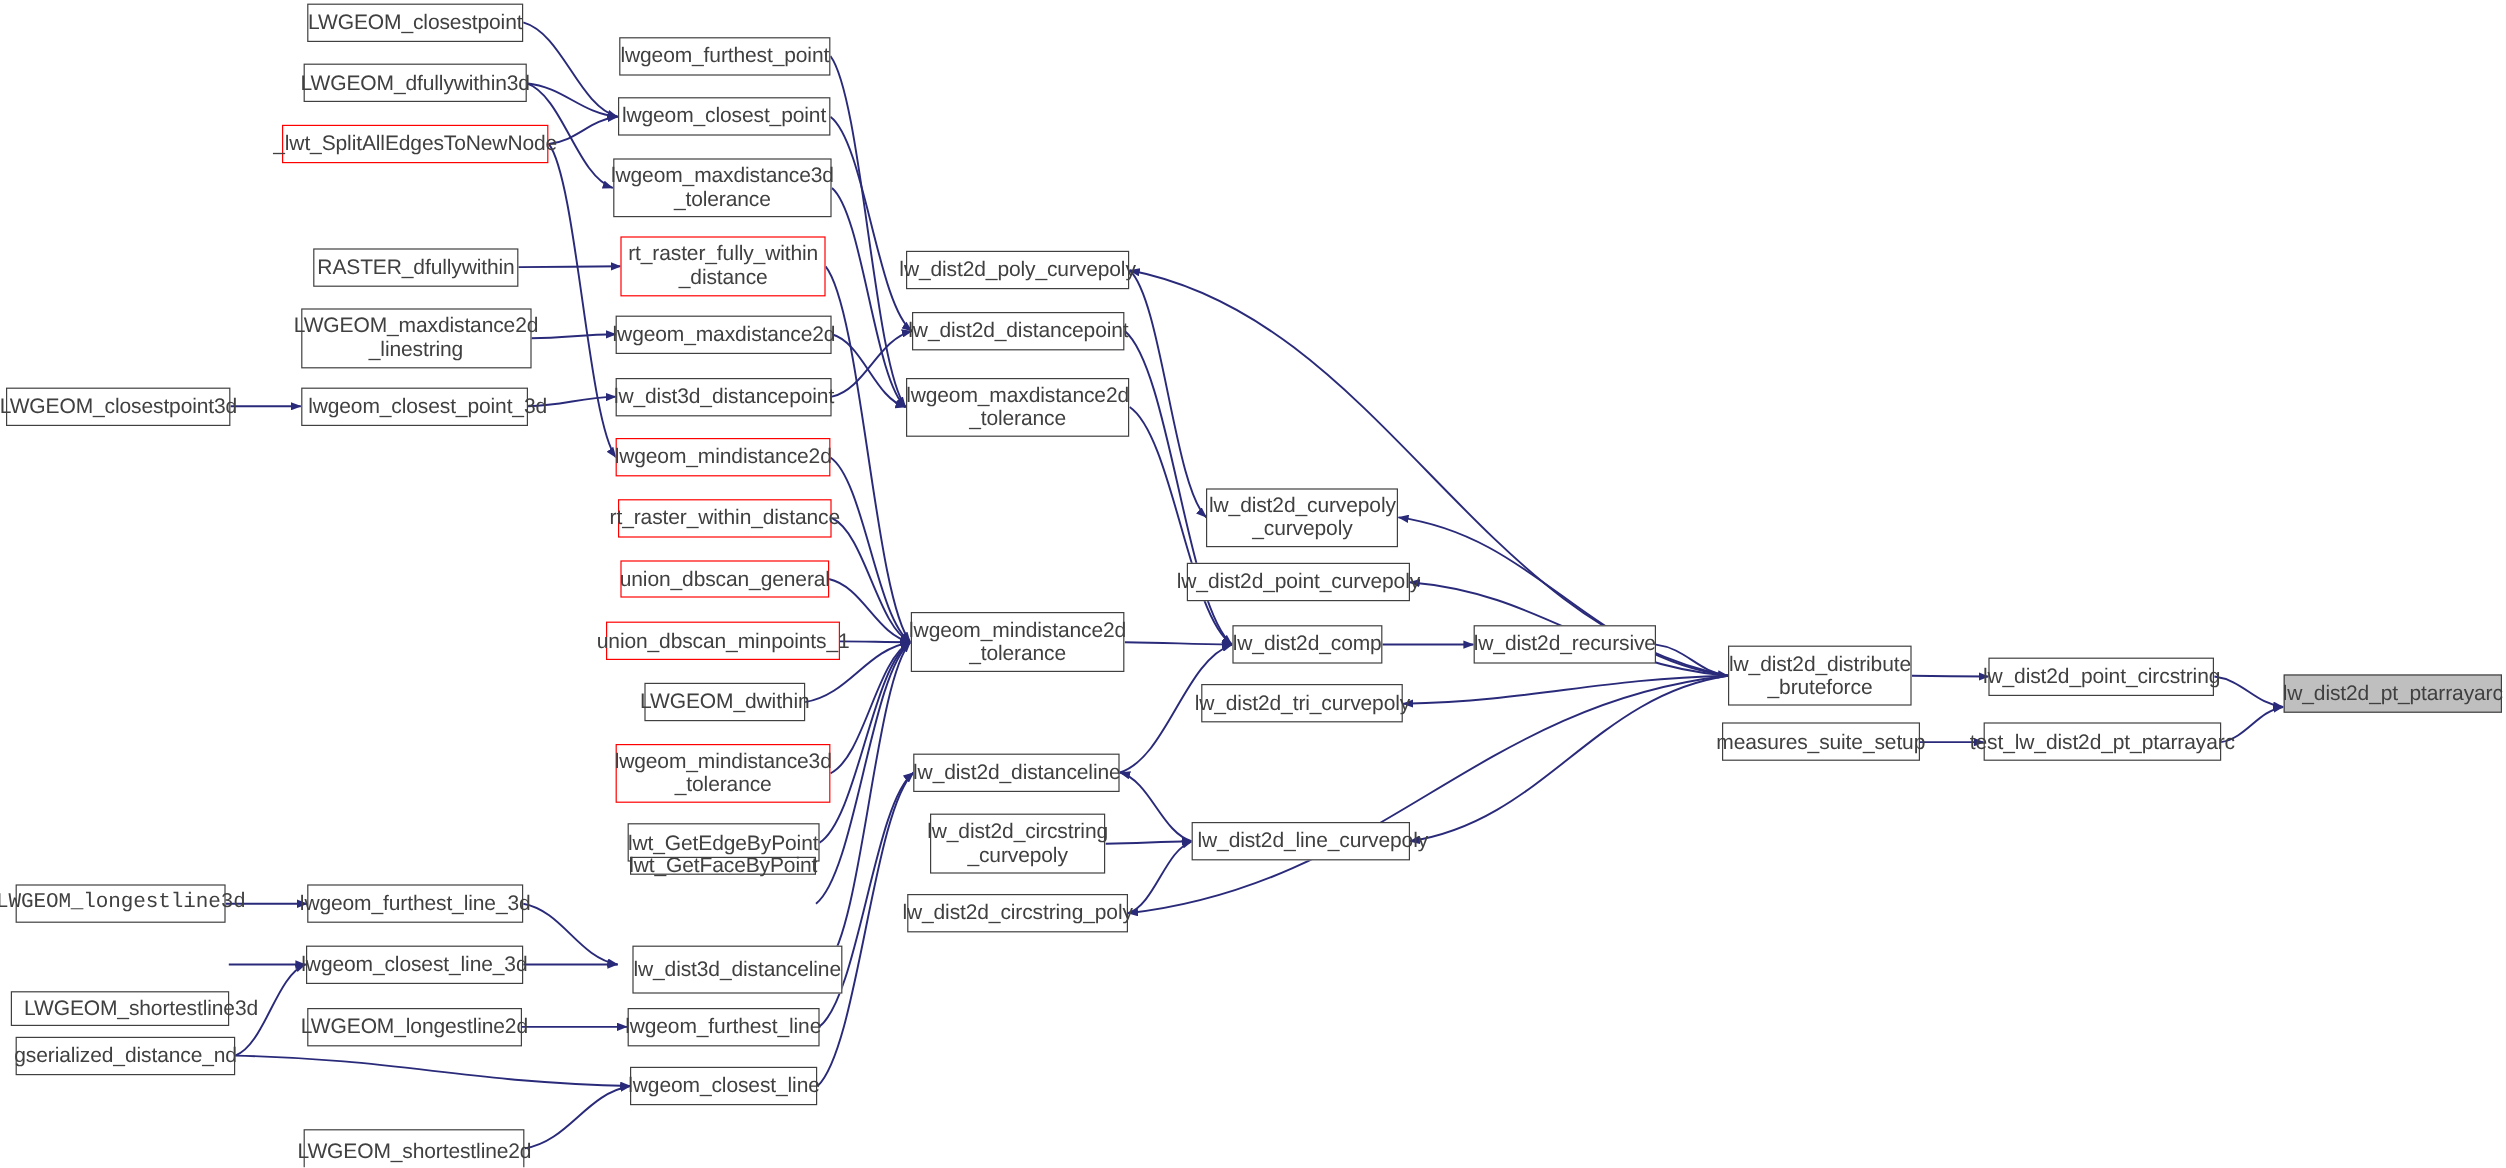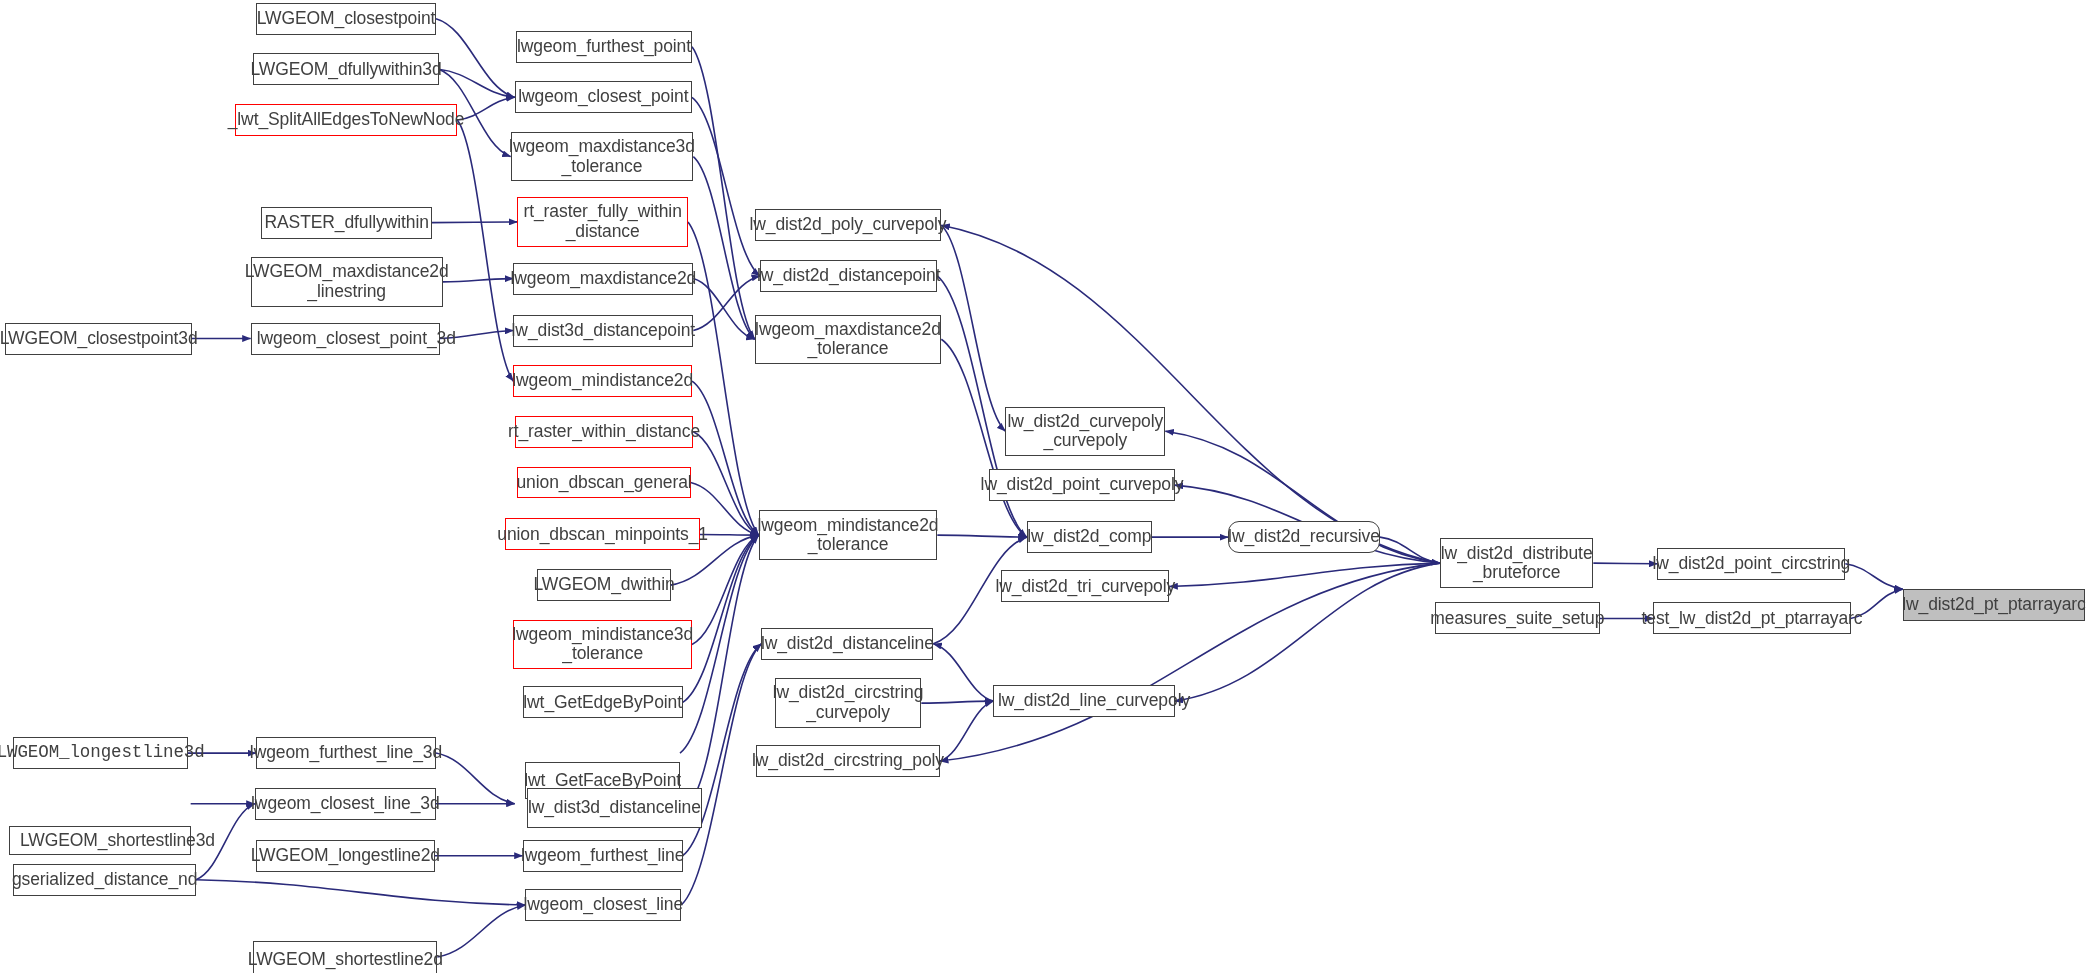--- a/index.html
+++ b/index.html
@@ -141,39 +141,39 @@
     <div class="node red" style="left: 513.333px; top: 365.208px; width: 178.667px; height: 31.989px;">lwgeom_mindistance2d</div>
     <div class="node" style="left: 1005.33px; top: 406.527px; width: 160px; height: 49.3164px;">lw_dist2d_curvepoly
 _curvepoly</div>
     <div class="node red" style="left: 514.667px; top: 415.858px; width: 178.667px; height: 31.989px;">rt_raster_within_distance</div>
     <div class="node" style="left: 989.333px; top: 469.173px; width: 185.333px; height: 31.989px;">lw_dist2d_point_curvepoly</div>
     <div class="node red" style="left: 517.333px; top: 466.507px; width: 173.333px; height: 31.989px;">union_dbscan_general</div>
     <div class="node red" style="left: 505.333px; top: 518.489px; width: 194.667px; height: 31.989px;">union_dbscan_minpoints_1</div>
     <div class="node" style="left: 758.667px; top: 510.492px; width: 178.667px; height: 49.3164px;">lwgeom_mindistance2d
 _tolerance</div>
     <div class="node" style="left: 1026.67px; top: 521.155px; width: 125.333px; height: 31.989px;">lw_dist2d_comp</div>
-    <div class="node" style="left: 1228px; top: 521.155px; width: 152px; height: 31.989px; border-radius: 11px;">lw_dist2d_recursive</div>
+    <div class="node" style="left: 1228px; top: 521.155px; width: 152px; height: 31.989px;">lw_dist2d_recursive</div>
     <div class="node" style="left: 1440px; top: 538.482px; width: 153.333px; height: 49.3164px;">lw_dist2d_distribute
 _bruteforce</div>
     <div class="node" style="left: 1657.33px; top: 547.812px; width: 188px; height: 31.989px;">lw_dist2d_point_circstring</div>
-    <div class="node highlight" style="left: 1902.67px; top: 589px; width: 182.667px; height: 31.989px;">lw_dist2d_pt_ptarrayarc</div>
+    <div class="node highlight" style="left: 1902.67px; top: 562px; width: 182.667px; height: 31.989px;">lw_dist2d_pt_ptarrayarc</div>
     <div class="node" style="left: 537.333px; top: 569.138px; width: 133.333px; height: 31.989px;">LWGEOM_dwithin</div>
     <div class="node" style="left: 1001.33px; top: 570.471px; width: 168px; height: 31.989px;">lw_dist2d_tri_curvepoly</div>
     <div class="node" style="left: 1434.67px; top: 602.46px; width: 165.333px; height: 31.989px;">measures_suite_setup</div>
     <div class="node" style="left: 1653.33px; top: 602.46px; width: 197.333px; height: 31.989px;">test_lw_dist2d_pt_ptarrayarc</div>
     <div class="node red" style="left: 513.333px; top: 619.788px; width: 178.667px; height: 49.3164px;">lwgeom_mindistance3d
 _tolerance</div>
     <div class="node" style="left: 761.333px; top: 627.785px; width: 172px; height: 31.989px;">lw_dist2d_distanceline</div>
     <div class="node" style="left: 522.667px; top: 686.432px; width: 160px; height: 31.989px;">lwt_GetEdgeByPoint</div>
     <div class="node" style="left: 774.667px; top: 678.434px; width: 146.667px; height: 49.3164px;">lw_dist2d_circstring
 _curvepoly</div>
     <div class="node" style="left: 993.333px; top: 685.099px; width: 181.333px; height: 31.989px; padding-left: 24px;">lw_dist2d_line_curvepoly</div>
     <div class="node" style="left: 13.3333px; top: 737.081px; width: 174.667px; height: 31.989px; font-family: Liberation Mono, monospace;">LWGEOM_longestline3d</div>
     <div class="node" style="left: 256px; top: 737.081px; width: 180px; height: 31.989px;">lwgeom_furthest_line_3d</div>
-    <div class="node" style="left: 525.333px; top: 762px; width: 154.667px; height: 37px;">lwt_GetFaceByPoint</div>
+    <div class="node" style="left: 525.333px; top: 714px; width: 154.667px; height: 15px;">lwt_GetFaceByPoint</div>
     <div class="node" style="left: 756px; top: 745.078px; width: 184px; height: 31.989px;">lw_dist2d_circstring_poly</div>
     <div class="node" style="left: 9.33333px; top: 826px; width: 181.333px; height: 29px; padding-left: 39px;">LWGEOM_shortestline3d</div>
     <div class="node" style="left: 254.667px; top: 787.73px; width: 181.333px; height: 31.989px;">lwgeom_closest_line_3d</div>
     <div class="node" style="left: 527px; top: 787.73px; width: 174.667px; height: 40px;">lw_dist3d_distanceline</div>
     <div class="node" style="left: 256px; top: 839.712px; width: 178.667px; height: 31.989px;">LWGEOM_longestline2d</div>
     <div class="node" style="left: 522.667px; top: 839.712px; width: 160px; height: 31.989px;">lwgeom_furthest_line</div>
     <div class="node" style="left: 13.3333px; top: 863.704px; width: 182.667px; height: 31.989px;">gserialized_distance_nd</div>
     <div class="node" style="left: 525.333px; top: 889.029px; width: 156px; height: 31.989px;">lwgeom_closest_line</div>
     <div class="node" style="left: 253.333px; top: 941.011px; width: 184px; height: 38px;">LWGEOM_shortestline2d</div>
   </div>

